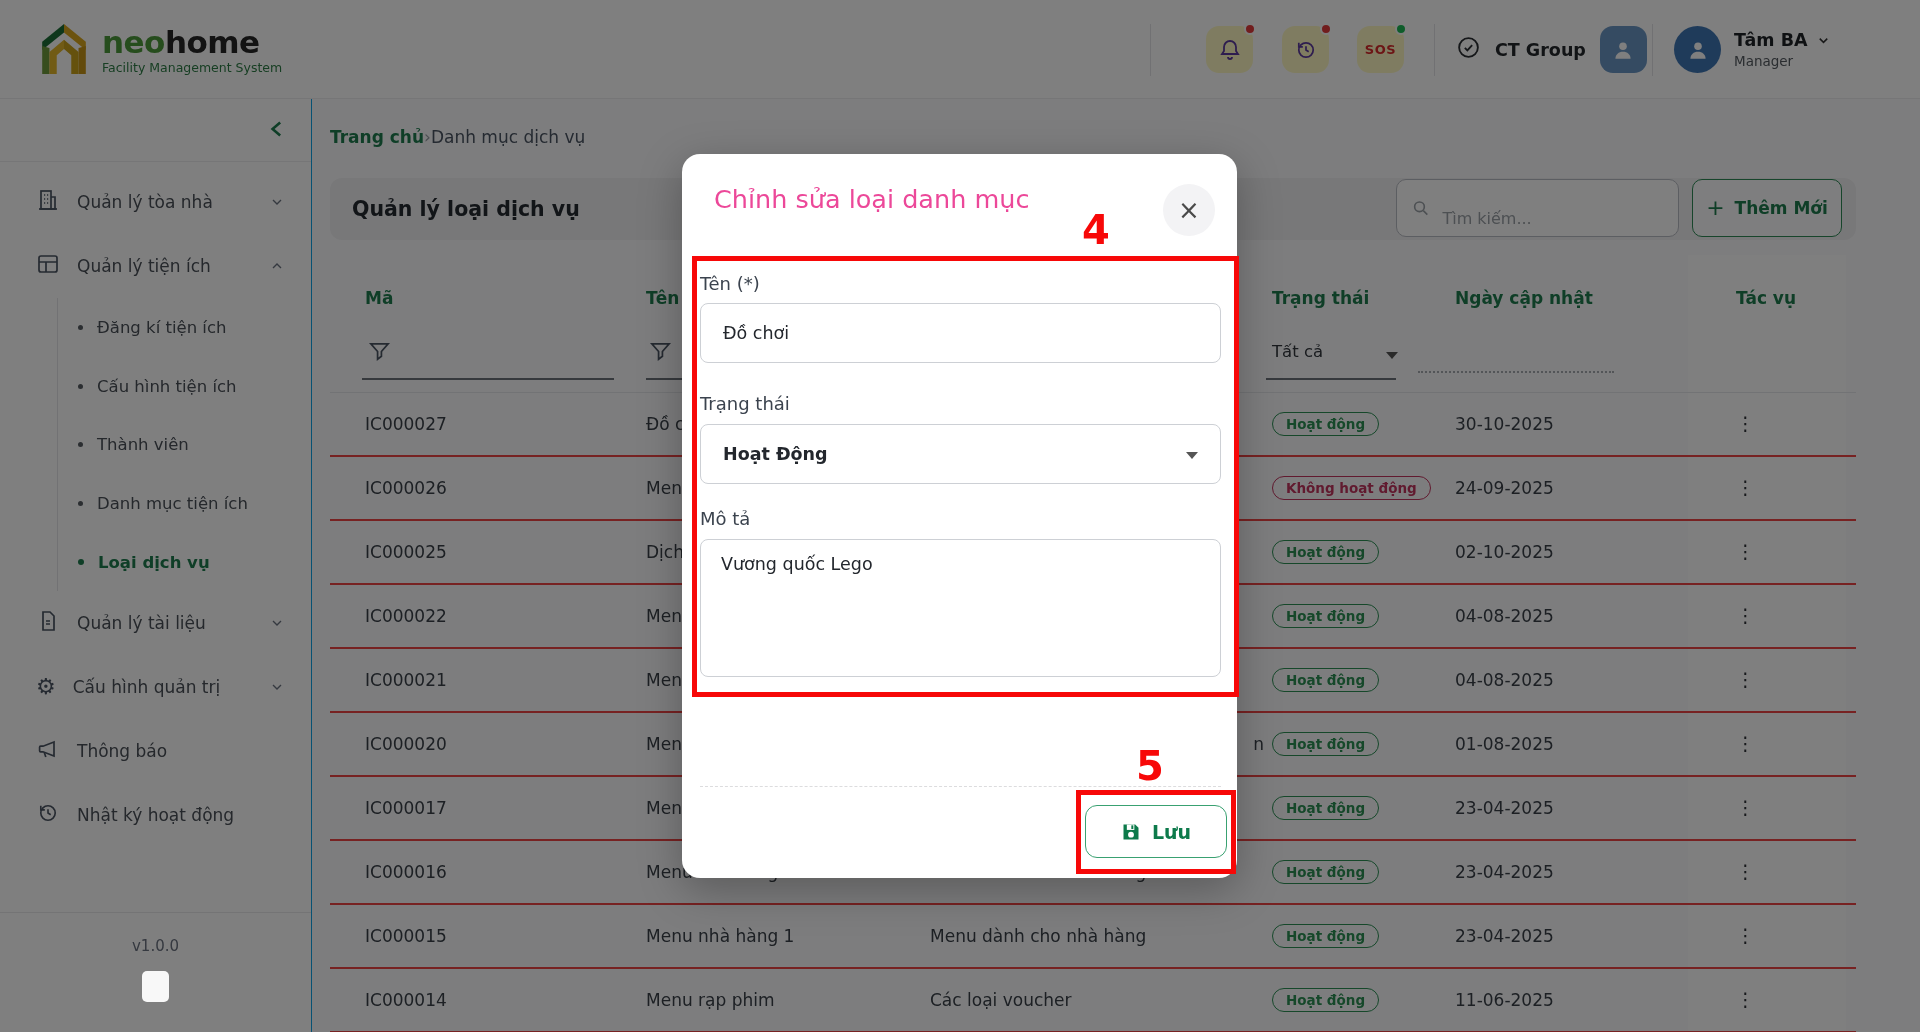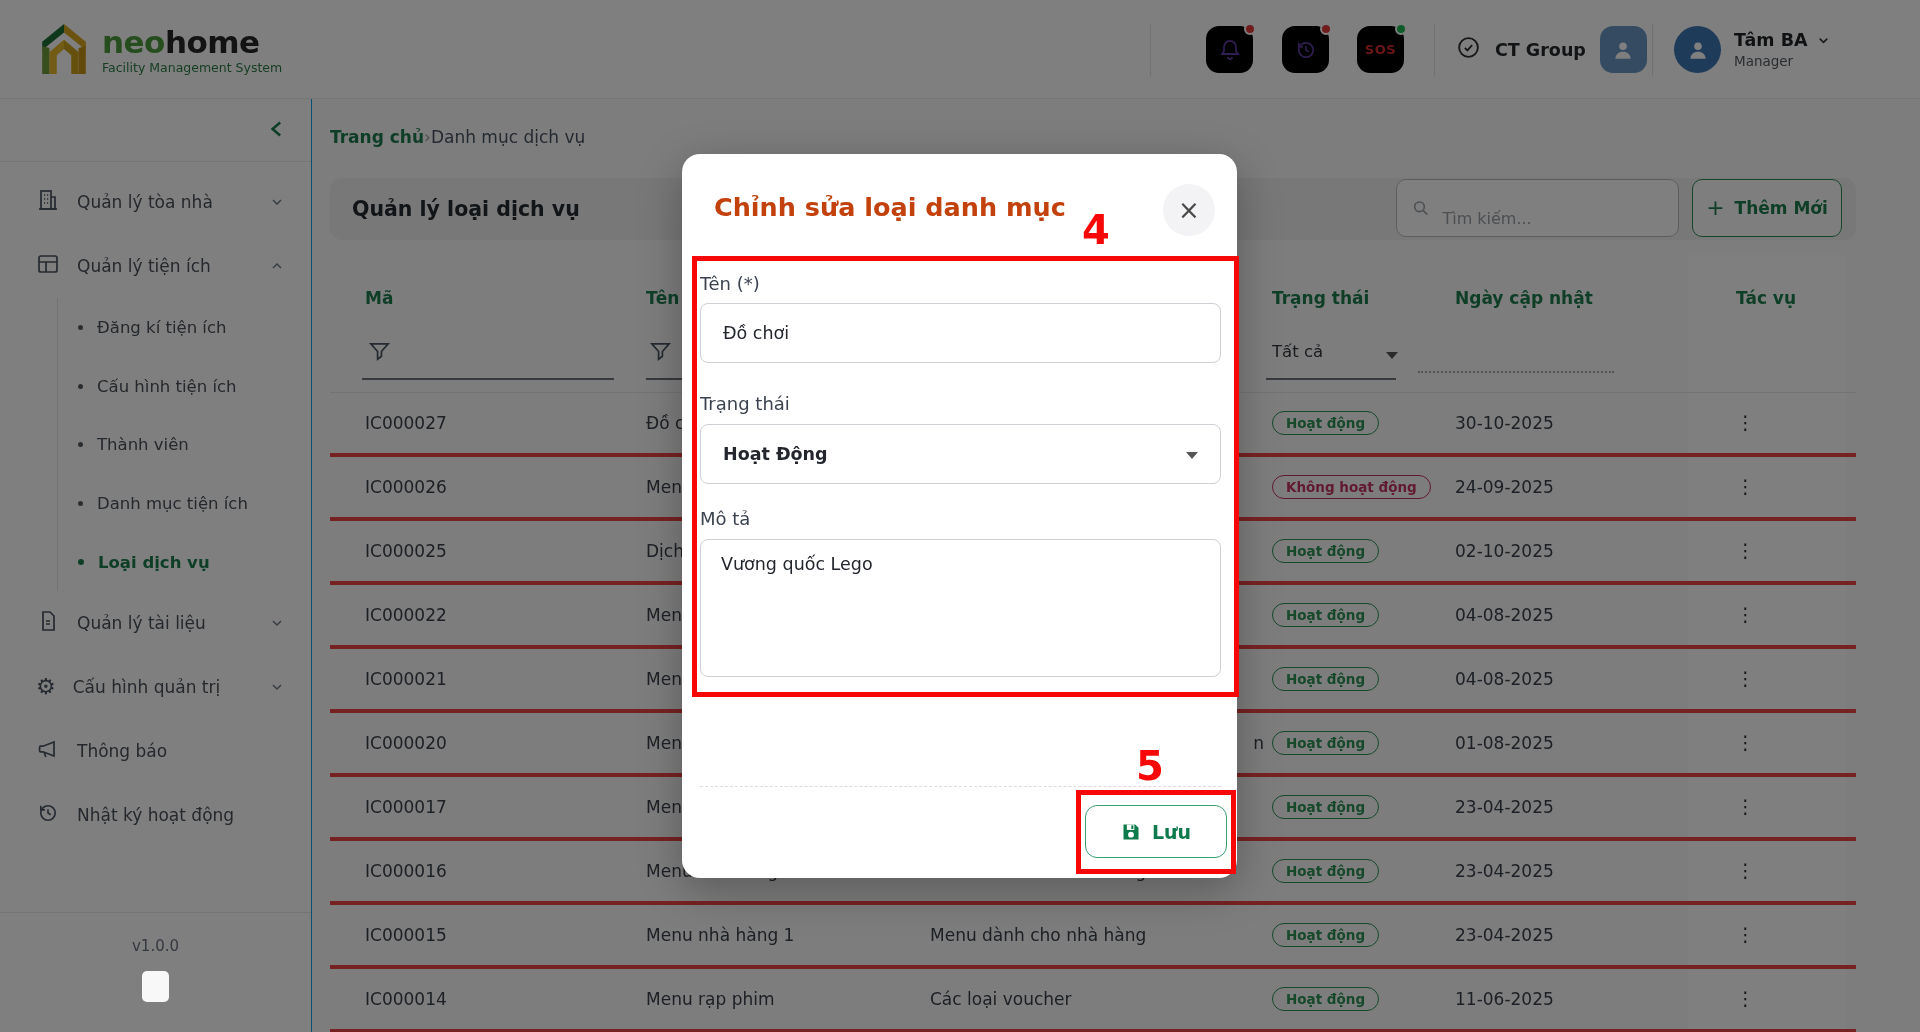--- a/index.html
+++ b/index.html
@@ -12,21 +12,21 @@
     border-bottom:1px solid #ececee;z-index:1;}
   .logo{position:absolute;left:38px;top:22px;display:flex;align-items:center;gap:12px;}
   .logo-text{line-height:1;}
   .logo-name{font-size:31px;font-weight:700;letter-spacing:-.5px;}
   .logo-name .neo{color:#4c9a3a;}
   .logo-name .home{color:#262626;}
   .tagline{font-size:12.5px;color:#2e7d46;margin-top:4px;font-weight:500;}
   .dash-label{position:absolute;left:897px;top:0;height:99px;display:flex;align-items:center;gap:12px;
     font-size:18.5px;color:#3d4043;}
   .hdr-divider{position:absolute;top:24px;width:1px;height:52px;background:#e3e3e7;}
-  .icon-tile{position:absolute;top:26px;width:47px;height:47px;border-radius:13px;background:#000000;
+  .icon-tile{position:absolute;top:26px;width:47px;height:47px;border-radius:13px;background:#fef9c3;
     display:flex;align-items:center;justify-content:center;cursor:pointer;}
   .tile-dot{position:absolute;right:-3px;top:-3px;width:12px;height:12px;border-radius:50%;border:2px solid #fff;}
   .dot-red{background:#e23a3a;} .dot-green{background:#1db954;}
   .sos-text{font-size:13px;font-weight:800;color:#d92b2b;letter-spacing:.5px;}
   .org{position:absolute;left:1456px;top:26px;display:flex;align-items:center;gap:14px;height:47px;}
   .org-label{font-size:17.5px;font-weight:700;color:#24282c;}
   .avatar-sq{width:47px;height:47px;border-radius:13px;background:#6b97c5;display:flex;align-items:center;justify-content:center;}
   .user{position:absolute;left:1674px;top:26px;display:flex;gap:13px;align-items:center;}
   .avatar-circle{width:47px;height:47px;border-radius:50%;background:#3f77b5;display:flex;align-items:center;justify-content:center;}
   .user-name{font-size:17.5px;font-weight:700;color:#1f2327;display:flex;align-items:center;gap:8px;}
@@ -81,34 +81,34 @@
   .c5{width:233px;}
   .c6{width:158px;padding-left:48px;}
   .funnel{position:absolute;top:340px;z-index:2;cursor:pointer;}
   .f-line{position:absolute;top:378px;height:1.5px;background:#6d727b;z-index:2;}
   .status-filter{position:absolute;left:1272px;top:342px;font-size:16.5px;color:#32373d;z-index:2;cursor:pointer;}
   .caret-down{position:absolute;left:1386px;top:352px;width:0;height:0;border-left:6px solid transparent;
     border-right:6px solid transparent;border-top:7px solid #555;z-index:2;}
   .dotted-line{position:absolute;left:1418px;top:371px;width:196px;border-bottom:2px dotted #a7aab1;z-index:2;}
 
   .tbody{position:absolute;left:330px;top:392px;width:1526px;border-top:1px solid #e5e6ea;z-index:2;}
-  .trow{height:64px;display:flex;align-items:center;border-bottom:4px solid #ef4444;font-size:17px;color:#3a4149;}
+  .trow{height:64px;display:flex;align-items:center;border-bottom:2px solid #ef4444;font-size:17px;color:#3a4149;}
   .desc-end{text-align:right;padding-right:8px;}
   .badge{display:inline-block;border-radius:999px;padding:3px 13px;font-size:13.5px;font-weight:600;border:1.3px solid;}
   .badge.ok{color:#2c9155;border-color:#2c9155;}
   .badge.bad{color:#c2355f;border-color:#c2355f;}
   .dots{font-size:19px;color:#2f3338;cursor:pointer;line-height:1;}
 
   
   .overlay{position:absolute;inset:0;background:rgba(0,0,0,0.5);z-index:5;}
   .mini-float{position:absolute;left:142px;top:971px;width:27px;height:31px;background:rgba(255,255,255,.95);
     border-radius:5px;z-index:6;cursor:pointer;}
   .modal{position:absolute;left:682px;top:154px;width:555px;height:724px;background:#fff;border-radius:18px;
     box-shadow:0 12px 44px rgba(0,0,0,.28);z-index:10;}
-  .modal-title{position:absolute;left:32px;top:38px;font-size:25.5px;font-weight:700;color:#c2410c;}
+  .modal-title{position:absolute;left:32px;top:30px;font-size:25.5px;font-weight:400;color:#ec4899;}
   .modal-close{position:absolute;right:22px;top:30px;width:52px;height:52px;border-radius:50%;background:#f3f3f5;
     display:flex;align-items:center;justify-content:center;font-size:26px;color:#4a4a4a;cursor:pointer;}
   .field-label{position:absolute;left:18px;font-size:18px;color:#3b434e;}
   .f-input{position:absolute;left:18px;width:521px;height:60px;border:1.5px solid #cdd0d5;border-radius:8px;
     background:#fff;font-size:17.5px;color:#23272d;padding:0 22px;font-family:inherit;outline:none;}
   .f-select{position:absolute;left:18px;width:521px;height:60px;border:1.5px solid #cdd0d5;border-radius:8px;
     display:flex;align-items:center;padding:0 22px;font-size:17.5px;font-weight:600;color:#23272d;cursor:pointer;}
   .sel-caret{position:absolute;right:22px;top:27px;width:0;height:0;border-left:6px solid transparent;
     border-right:6px solid transparent;border-top:7px solid #555;}
   .f-textarea{position:absolute;left:18px;top:385px;width:521px;height:138px;border:1.5px solid #cdd0d5;

